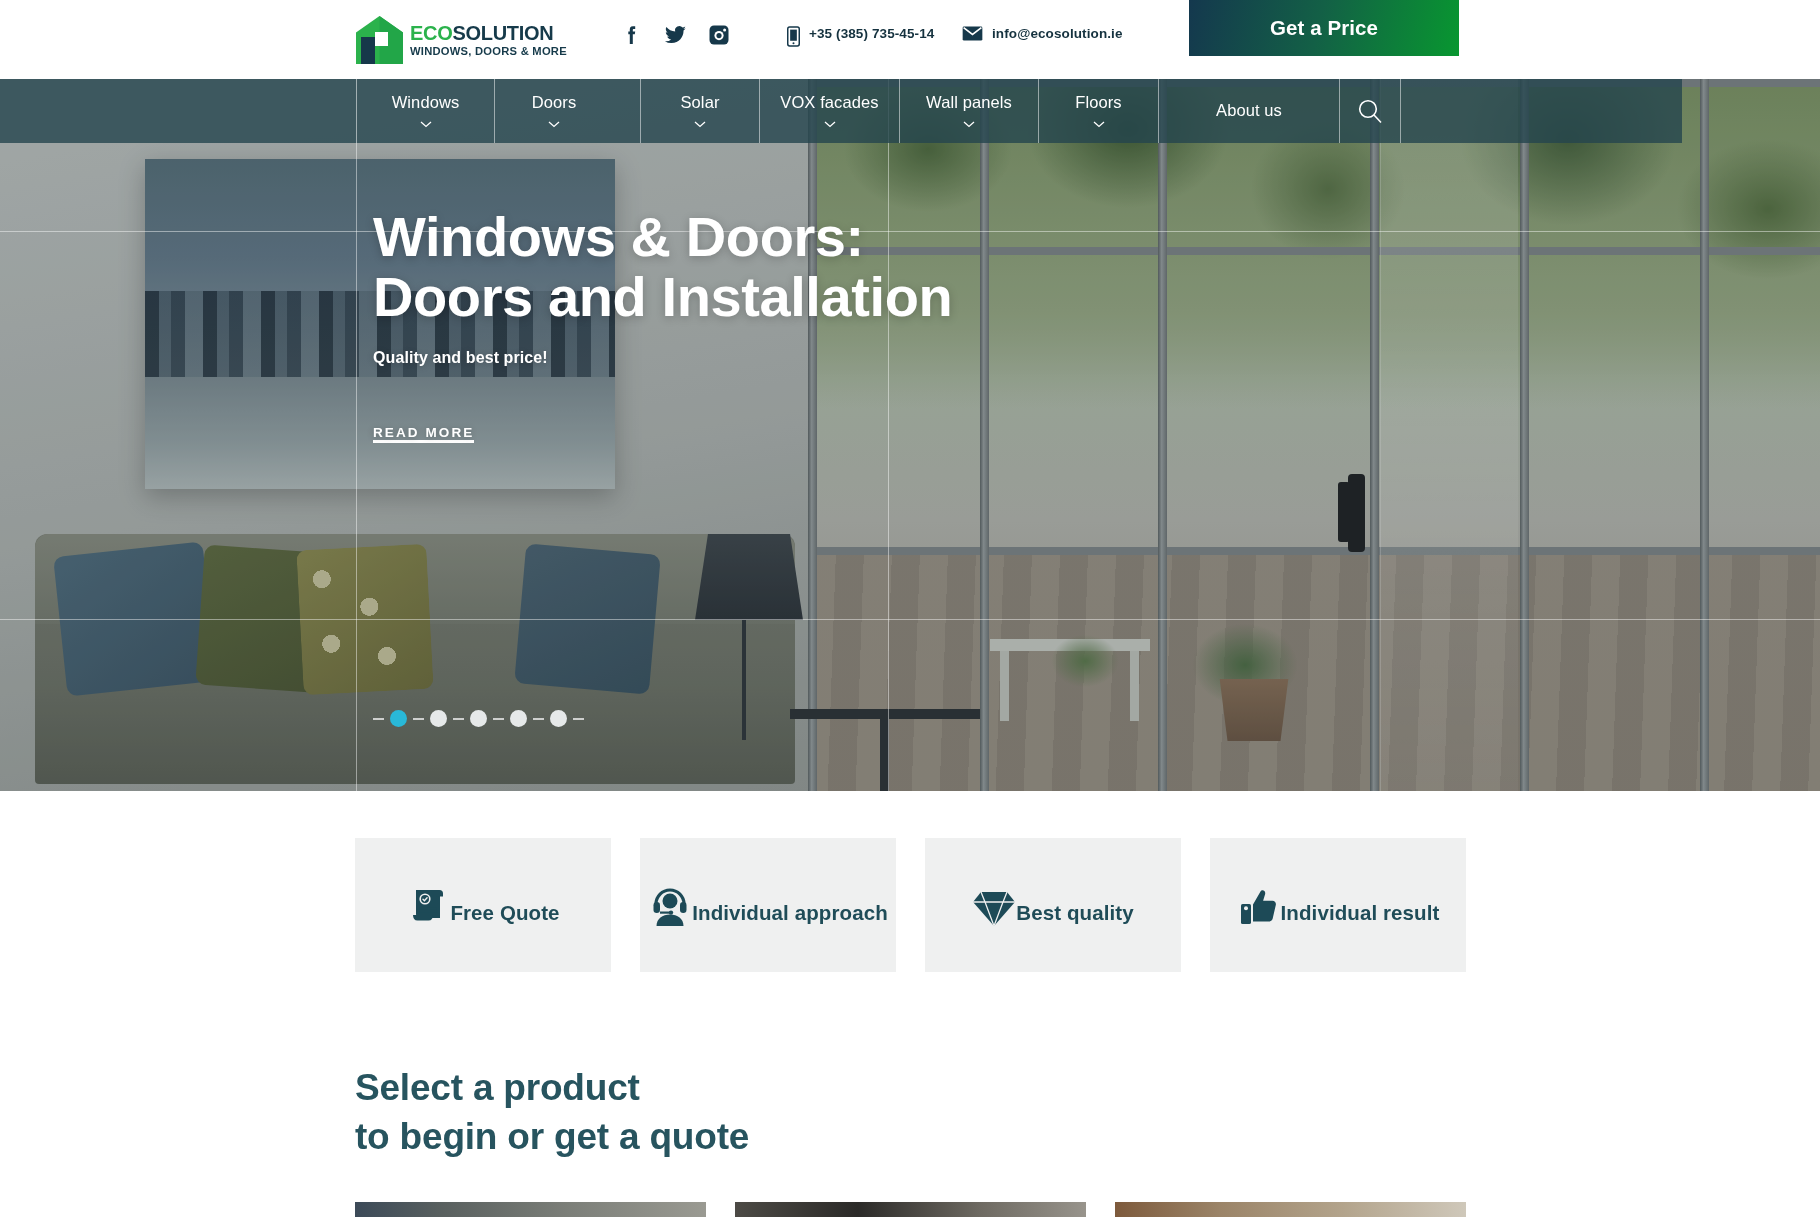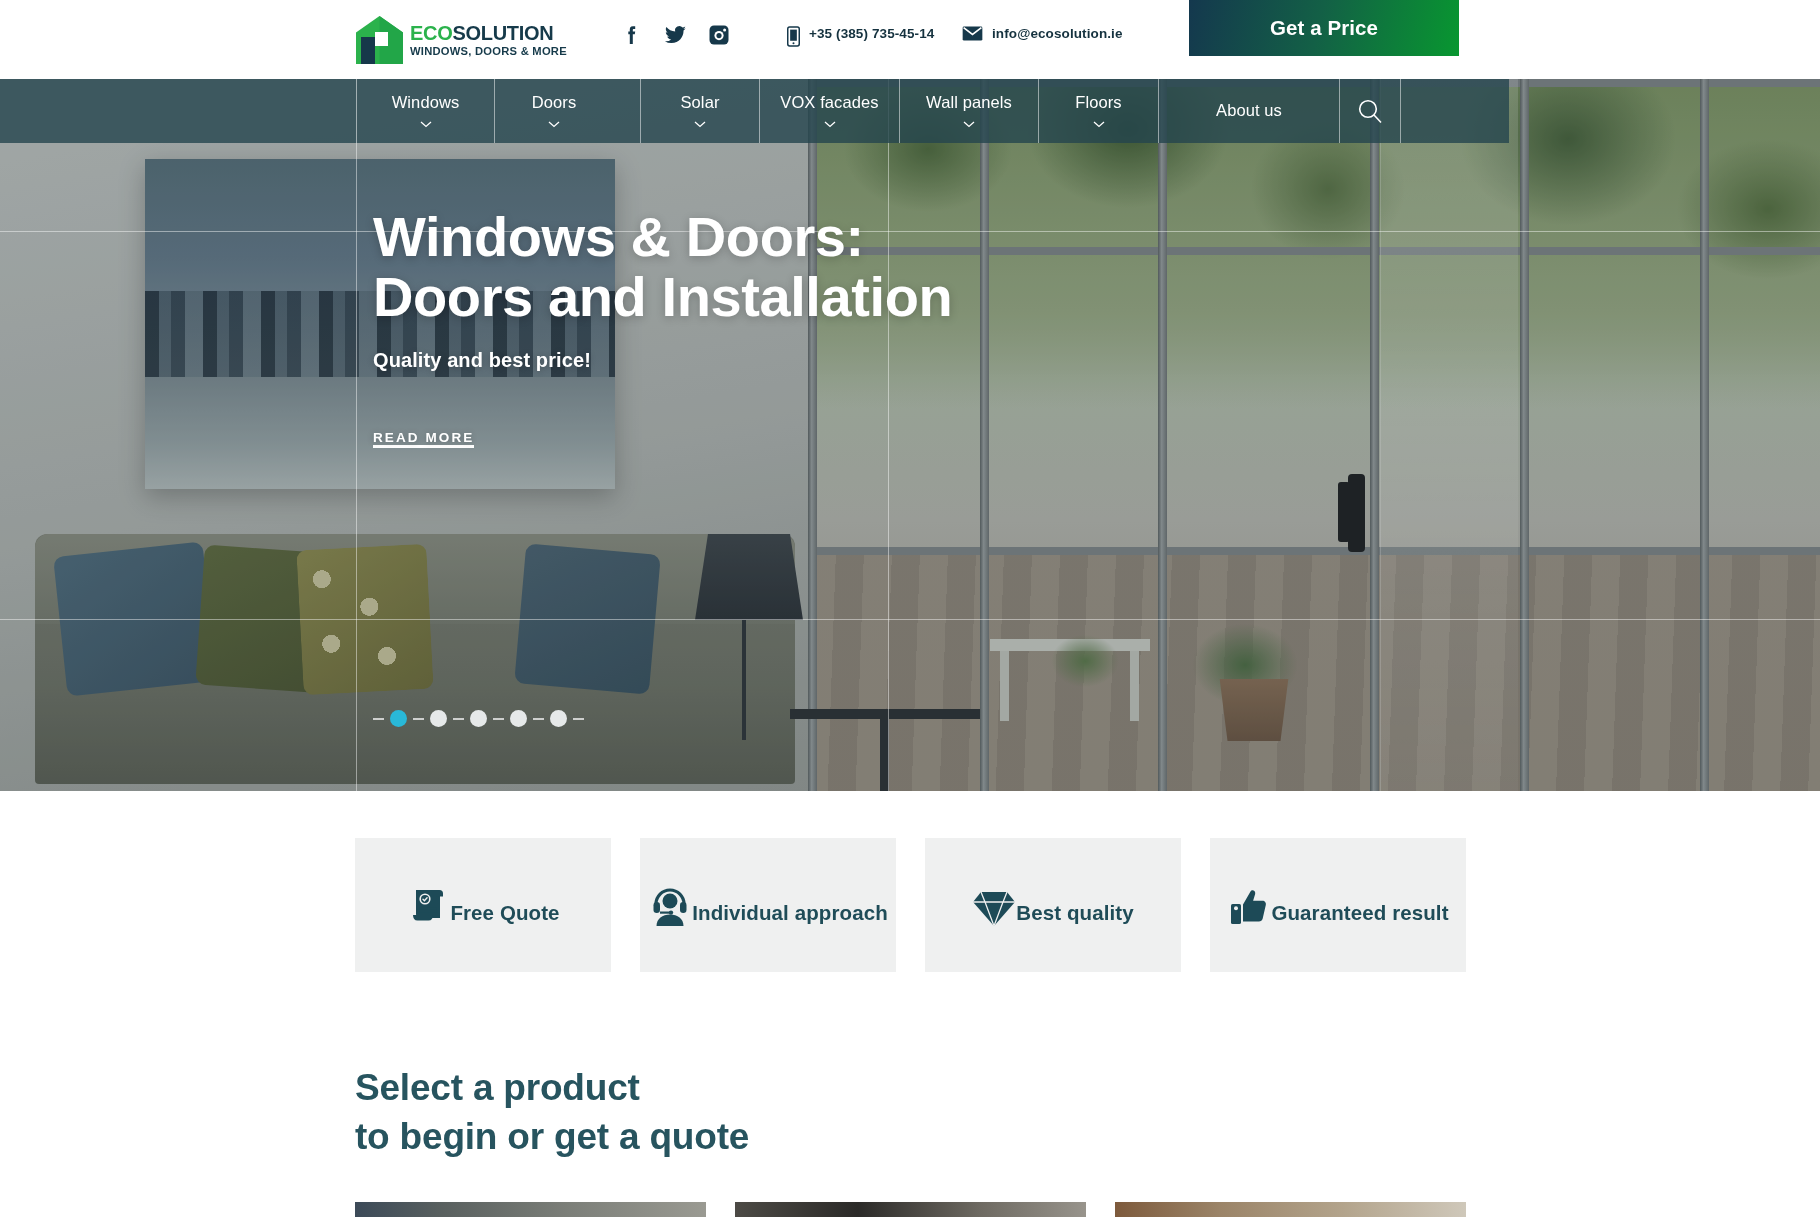--- a/index.html
+++ b/index.html
@@ -195,21 +195,21 @@
     background: rgba(255,255,255,.45);
   }
   .gridline-v {
     position:absolute; top:0; width:1px; height:712px;
     background: rgba(255,255,255,.45);
   }
 
   
   .nav {
     position: absolute; top: 79px; left: 0;
-    width: 1509px; height: 64px;
+    width: 1682px; height: 64px;
     background: rgba(36,69,78,.80);
     display: flex; align-items: stretch;
     z-index: 30;
   }
   .nav-spacer { width: 356px; flex: none; }
   .nav-item {
     position: relative;
     display: flex; flex-direction: column;
     align-items: center; justify-content: center;
     color: #ffffff; font-size: 16.5px; letter-spacing: .1px;
@@ -240,21 +240,21 @@
   
   .hero-copy {
     position: absolute; left: 373px; top: 207px; z-index: 20;
   }
   .hero-h1 {
     color:#ffffff; font-size: 56px; font-weight: 800;
     line-height: 1.07; letter-spacing:-0.4px;
     text-shadow: 0 2px 10px rgba(0,0,0,.22);
   }
   .hero-sub {
-    color:#ffffff; font-size: 20px; font-weight: 600;
+    color:#ffffff; font-size: 16px; font-weight: 600;
     margin-top: 22px; letter-spacing:.1px;
     text-shadow: 0 1px 6px rgba(0,0,0,.25);
   }
   .readmore {
     display:inline-block; margin-top: 58px;
     color:#ffffff; font-size: 13.5px; font-weight: 800;
     letter-spacing: 2.1px; padding-bottom: 0;
     border-bottom: 3px solid #ffffff; cursor:pointer;
     text-shadow: 0 1px 6px rgba(0,0,0,.25);
   }
@@ -554,21 +554,21 @@
   </div>
 
   <div class="feature">
     <span class="feature-icon">
       <svg viewBox="0 0 44 44" width="44" height="44">
         <rect x="4" y="20" width="10" height="20" rx="1.6"></rect>
         <circle cx="9" cy="24.2" r="2" fill="#eff0f0"></circle>
         <path d="M16 20.5l7.5-13c.8-1.4 2.8-1.6 3.9-.4.8.9 1 2 .7 3.1l-2 6.6h9.4c2.2 0 3.8 2 3.3 4.1l-3.1 13.6c-.4 1.8-2 3-3.8 3H16V20.5z"></path>
       </svg>
     </span>
-    <span class="feature-label">Guaranteed result</span>
+    <span class="feature-label">Individual result</span>
   </div>
 </section>
 
 <h2 class="section-title">
   <div>Select a product</div>
   <div>to begin or get a quote</div>
 </h2>
 
 <div class="prod-row">
   <div class="prod-card pc1"></div>

